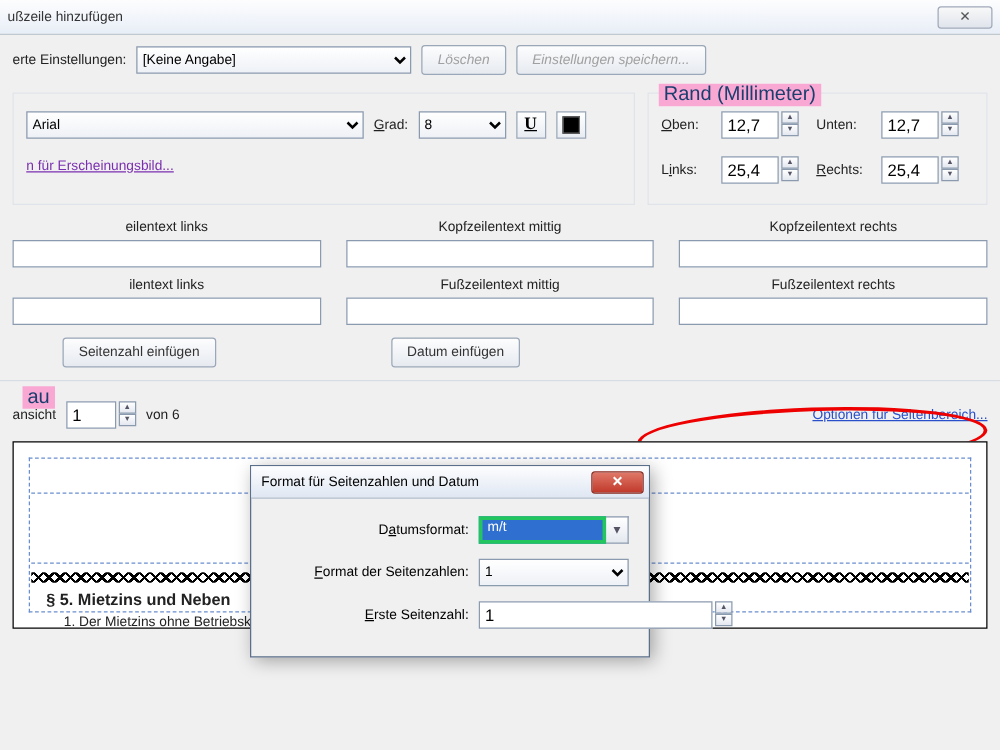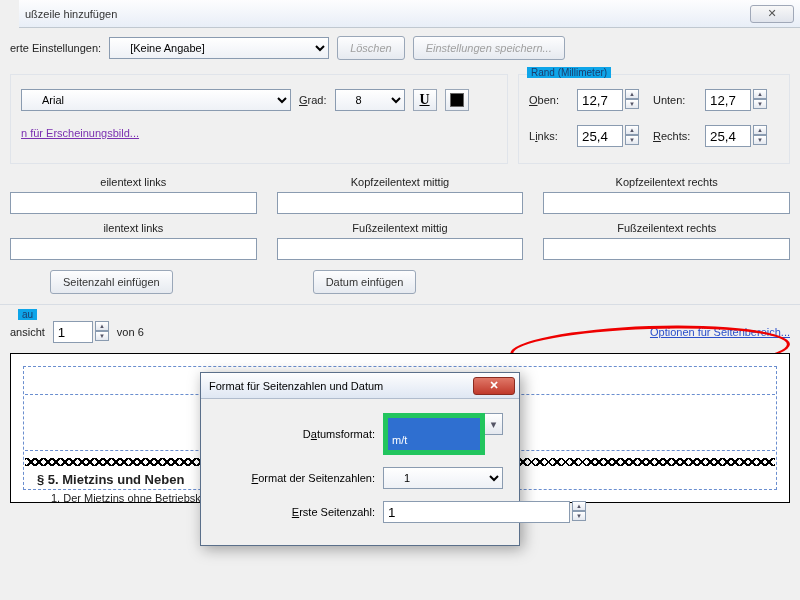--- a/index.html
+++ b/index.html
@@ -1,34 +1,34 @@
 <!DOCTYPE html>
 <html><head>
 <meta charset="utf-8">
 <style>
 * { box-sizing: border-box; margin: 0; padding: 0; }
 body { font-family: "Segoe UI", Tahoma, sans-serif; font-size: 11px; background: #f0f0f0; width: 800px; height: 600px; overflow: hidden; position: relative; }
-.titlebar { background: linear-gradient(#fdfdfe,#e8eef7); height: 28px; border-bottom: 1px solid #c0c8d0; display: flex; align-items: center; justify-content: space-between; padding: 5px 6px; margin-left: 19px; }
+.titlebar { background: linear-gradient(#fdfdfe,#e8eef7); height: 28px; border-bottom: 1px solid #c0c8d0; display: flex; align-items: center; justify-content: space-between; padding: 5px 6px; }
 .titlebar .title { color: #333; }
 .titlebar .close { width: 44px; height: 18px; border: 1px solid #a0a8b8; border-radius: 3px; background: linear-gradient(#f8f8f8,#e0e4ec); font-size: 11px; display: flex; align-items: center; justify-content: center; color: #555; }
 .panel { padding: 8px 10px; }
 .row { display: flex; align-items: center; gap: 8px; margin-bottom: 6px; }
 .label { color: #222; }
-select, input.tx { border: 1px solid #8a9bb0; background: #fff; height: 22px; padding: 1px 16px; font-family: inherit; font-size: 11px; }
+select, input.tx { border: 1px solid #8a9bb0; background: #fff; height: 22px; padding: 1px 0; font-family: inherit; font-size: 11px; }
 select { background: linear-gradient(#fff,#eef1f6); }
 .btn { border: 1px solid #9aa7b8; background: linear-gradient(#fdfdfe,#e6eaf0); height: 24px; padding: 0 12px; border-radius: 3px; font-family: inherit; font-size: 11px; color: #333; }
 .btn.disabled { color: #a0a0a0; font-style: italic; }
 .btn.default { border-color: #3c7fb1; box-shadow: 0 0 0 1px #a8d8ff inset; }
 .iconbtn { width: 24px; height: 22px; border: 1px solid #9aa7b8; background: linear-gradient(#fff,#e8ecf2); display: inline-flex; align-items: center; justify-content: center; }
 .spinbox { display: inline-flex; }
 .spinbox input { width: 46px; height: 22px; border: 1px solid #8a9bb0; text-align: left; padding: 1px 4px; }
 .spinbox .spins { display:flex; flex-direction:column; margin-left:2px; }
 .spinbox .spins div { width:14px; height:10px; border:1px solid #8a9bb0; background:linear-gradient(#fff,#e4e8ef); font-size:6px; line-height:8px; text-align:center; color:#556; }
 .group { border: 1px solid #e0e4ea; padding: 6px 10px 10px; position: relative; background:#f0f0f0; }
-.group > .legend { position: absolute; top: -8px; left: 8px; background: #0ea5e9; padding: 0 4px; color: #1a3e6e; font-size: 10px; }
+.group > .legend { position: absolute; top: -8px; left: 8px; background: #f9a8d4; padding: 0 4px; color: #1a3e6e; font-size: 16px; }
 .fields-area { display: flex; gap: 20px; padding: 0 10px; }
 .col { flex:1; display:flex; flex-direction:column; }
 .col .flabel { color:#222; margin: 6px 0 4px; text-align: center; }
 .col input.tx { width:100%; }
 .link { color: #2a4fcb; text-decoration: underline; cursor: pointer; }
 .link.visited { color: #7a2fb0; }
 .midbtns { display:flex; gap: 140px; padding: 10px 50px; align-items:center; }
 .preview { border-top: 1px solid #d8dde4; padding: 6px 10px 0; }
 .prev-row { display:flex; align-items:center; gap:8px; }
 .doc { margin-top:10px; background:#fff; border:1px solid #000000; height: 150px; position:relative; overflow:hidden; }
@@ -194,21 +194,21 @@
     <span>Format für Seitenzahlen und Datum</span>
     <div class="xbtn">
         <span>✕</span>
       </div>
   </div>
   <div class="body">
     <div class="frow">
       <label>D<u class="ak">a</u>tumsformat:</label>
       <div class="ctl">
           <div style="display:flex;">
-            <div class="sel-hi" style="flex:1;height:22px;border:5px solid #22c55e;padding:16px 4px;">m/t</div>
+            <div class="sel-hi" style="flex:1;height:22px;border:3px solid #22c55e;padding:0 4px;">m/t</div>
             <div style="width:18px;height:22px;border:1px solid #8a9bb0;border-left:none;background:linear-gradient(#fff,#e4e8ef);text-align:center;line-height:20px;color:#556;">▾</div>
           </div>
         </div>
     </div>
     <div class="frow">
       <label><u class="ak">F</u>ormat der Seitenzahlen:</label>
       <div class="ctl"><select style="width:100%"><option>1</option></select></div>
     </div>
     <div class="frow">
       <label><u class="ak">E</u>rste Seitenzahl:</label>

